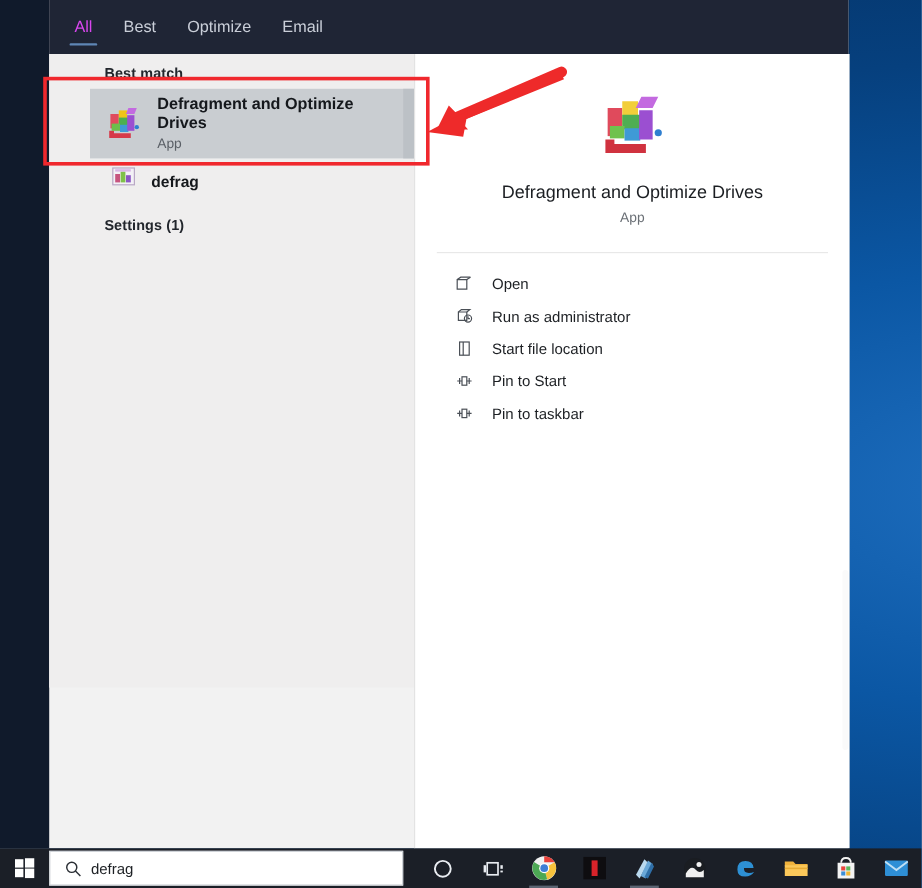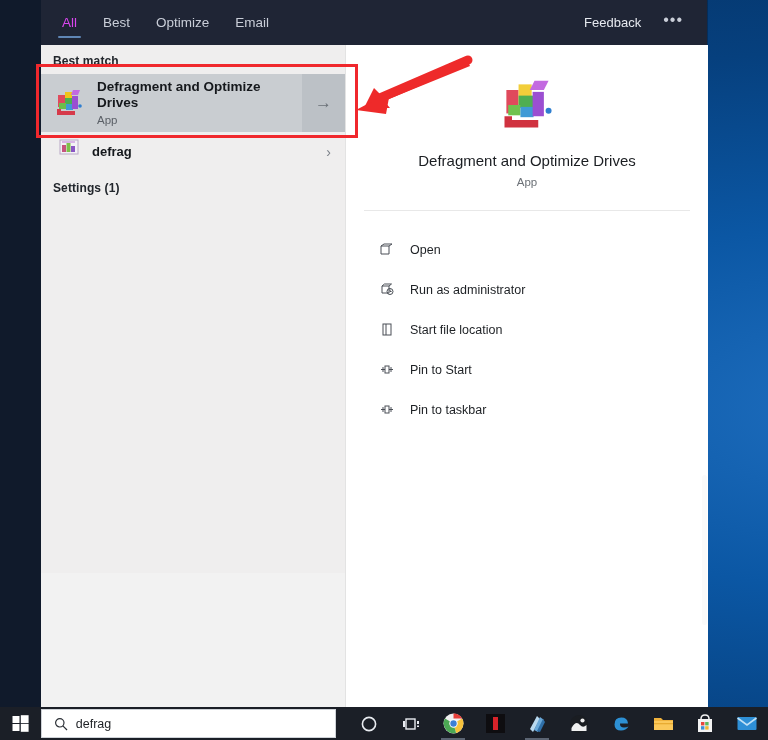--- a/index.html
+++ b/index.html
@@ -46,21 +46,21 @@
     height:2px;background:#5f86b5;border-radius:1px;
   }
   .tab .caret{font-size:9px;margin-left:5px;position:relative;top:-1px;}
   .topbar-right{margin-left:auto;display:flex;align-items:center;padding-right:14px;}
   .feedback{color:#e6e9ef;font-size:13px;padding:6px 12px;cursor:default;}
   .dots{color:#c9ced8;font-size:16px;letter-spacing:1px;padding:4px 10px 10px 10px;cursor:default;}
 
   
   .results{
     position:absolute;left:41px;top:45px;width:304px;height:528px;
-    background:#efeeee;overflow:hidden;
+    background:#efeeee;overflow:hidden;padding-left:34px;
   }
   .section-hdr{
     font-size:12px;color:#22262c;font-weight:700;
     padding:9px 0 6px 12px;letter-spacing:.1px;
   }
   .row{
     display:flex;align-items:center;height:56px;cursor:default;position:relative;
   }
   .row.best{background:#c9cdd1;height:58px;}
   .row .ricon{
@@ -88,21 +88,21 @@
     background:#ffffff;border-left:1px solid #e3e3e3;
   }
   .pv-hero{padding:22px 0 0 0;text-align:center;}
   .pv-icon{width:60px;height:60px;margin:8px auto 16px auto;}
   .pv-title{font-size:15px;color:#1b1e22;line-height:20px;}
   .pv-sub{font-size:11.5px;color:#6b7076;margin-top:5px;}
   .pv-divider{height:1px;background:#e8e8e8;margin:22px 18px 0 18px;}
   .actions{padding:12px 0 0 0;}
   .action{
     display:flex;align-items:center;height:27px;
-    padding-left:20px;margin:13px 14px;cursor:default;
+    padding-left:20px;margin:0 14px;cursor:default;
   }
   .action .aicon{width:22px;height:16px;flex:0 0 auto;display:flex;align-items:center;}
   .action .alabel{font-size:12.5px;color:#1d2024;margin-left:8px;}
 
   
   .pv-scroll{
     position:absolute;right:1px;top:430px;width:5px;height:150px;
     background:#fafafa;border-radius:3px;
   }
 
@@ -156,24 +156,20 @@
         </div>
         <div class="tab">
           <span>Best</span>
         </div>
         <div class="tab">
           <span>Optimize</span>
         </div>
         <div class="tab">
           <span>Email</span>
         </div>
-      </div>
-      <div class="topbar-right">
-        <div class="feedback">Feedback</div>
-        <div class="dots">•••</div>
       </div>
     </div>
 
     <div class="results">
 
       <div class="section-hdr">Best match</div>
 
       <div class="row best">
         <div class="ricon">
           <svg class="ic-defrag" viewBox="0 0 32 32">

